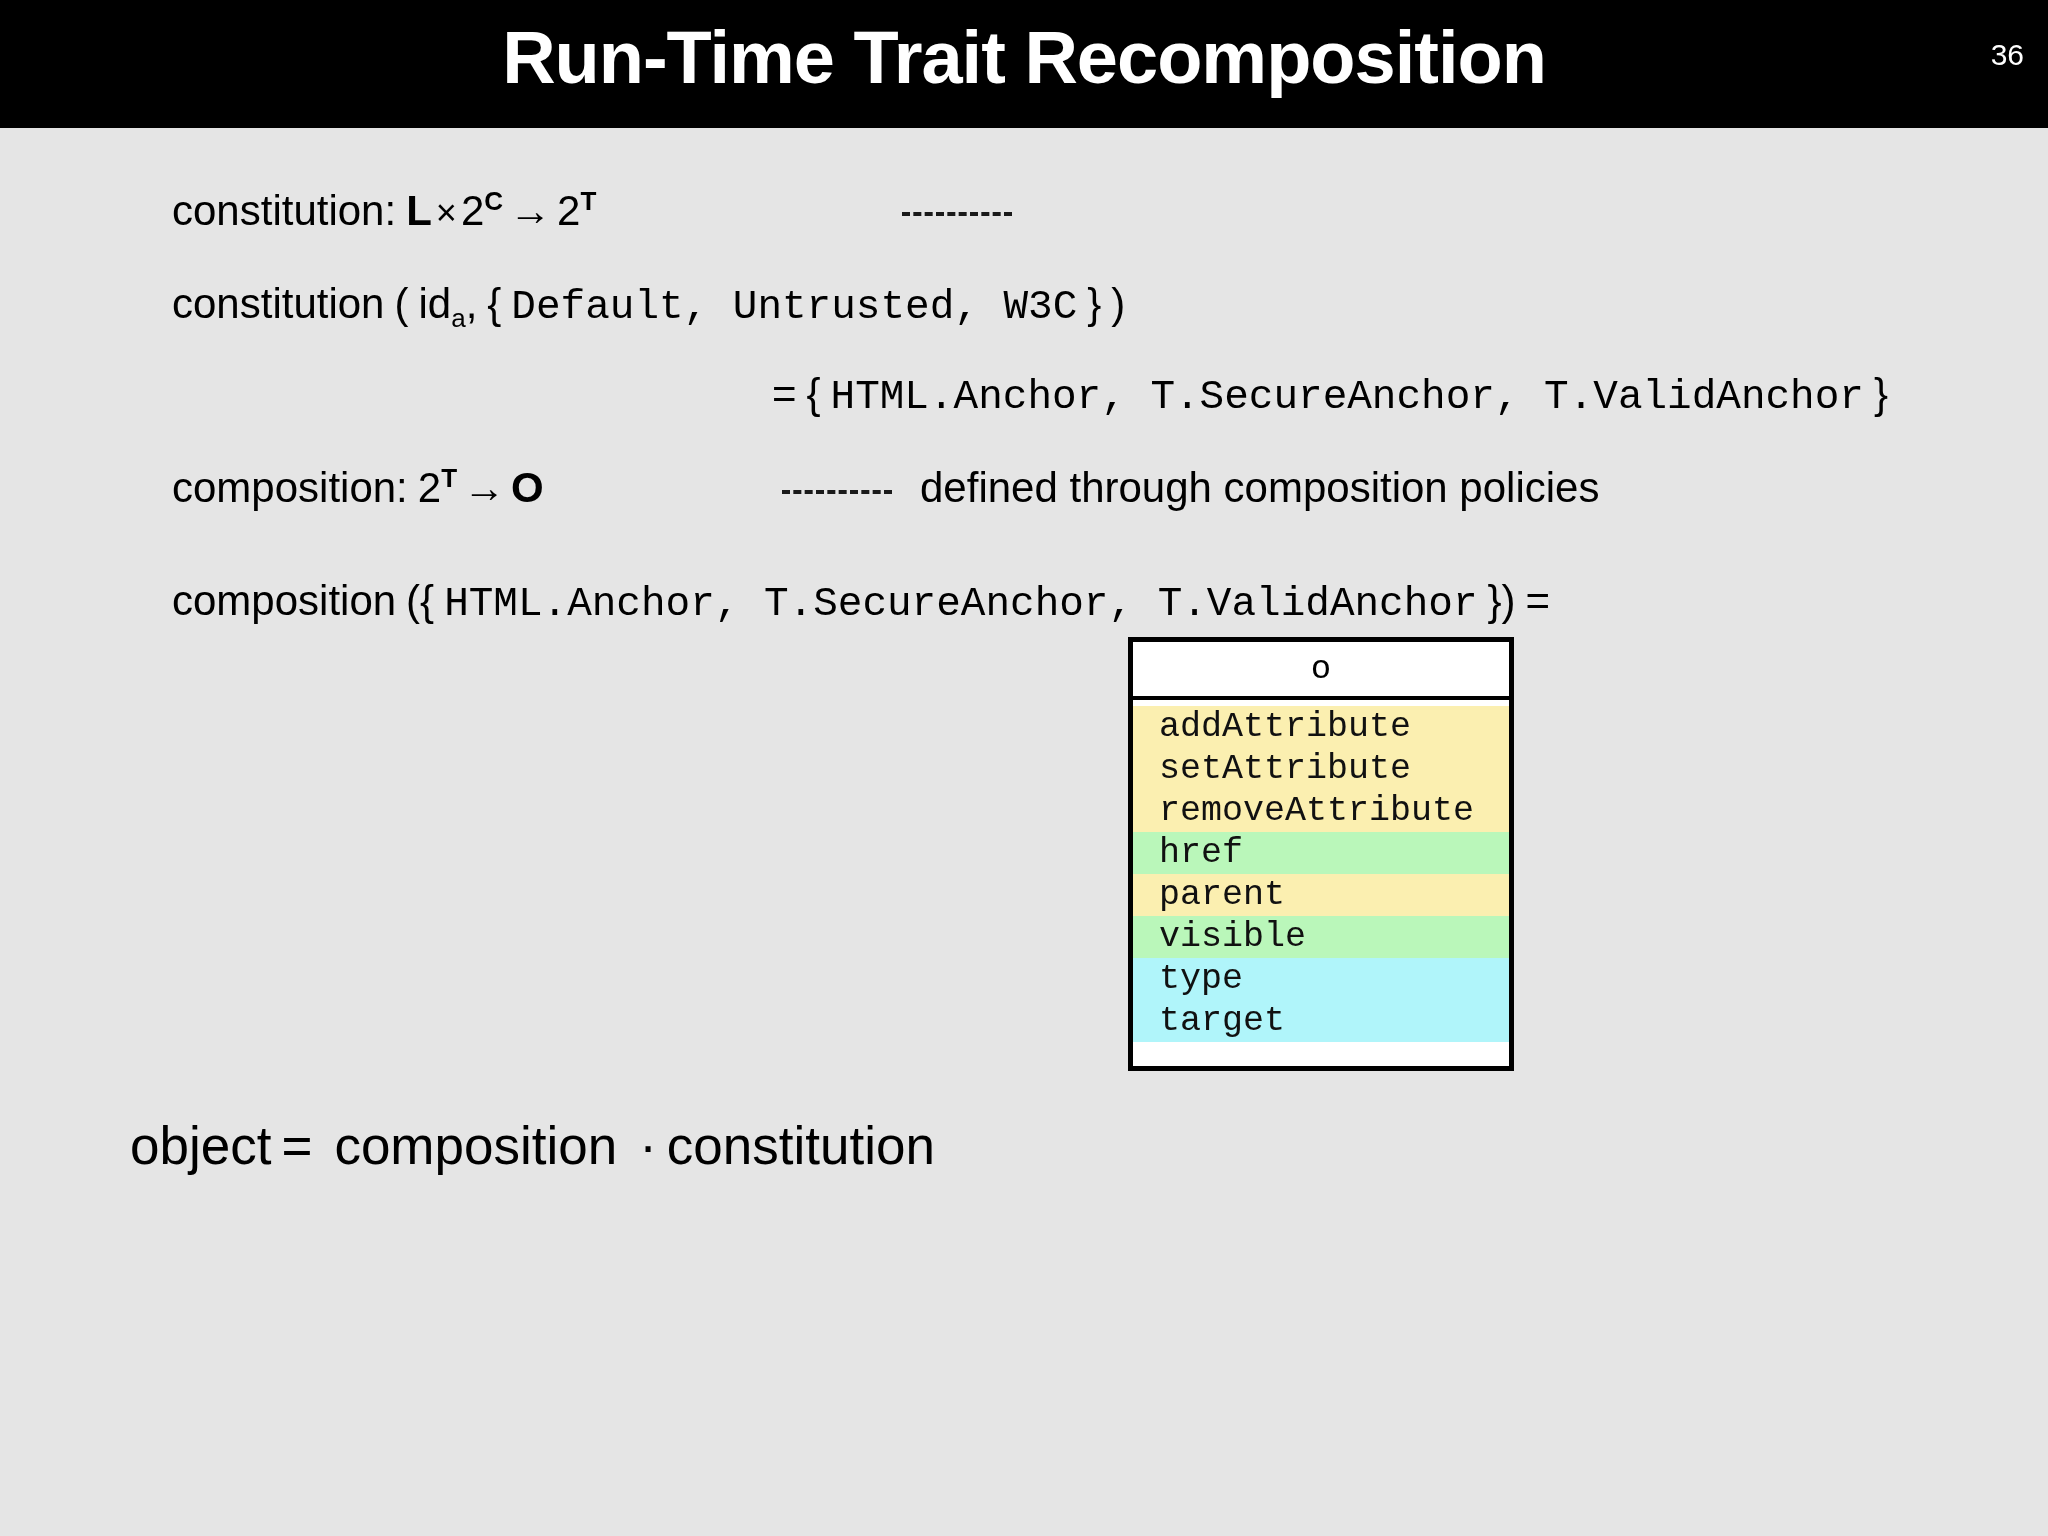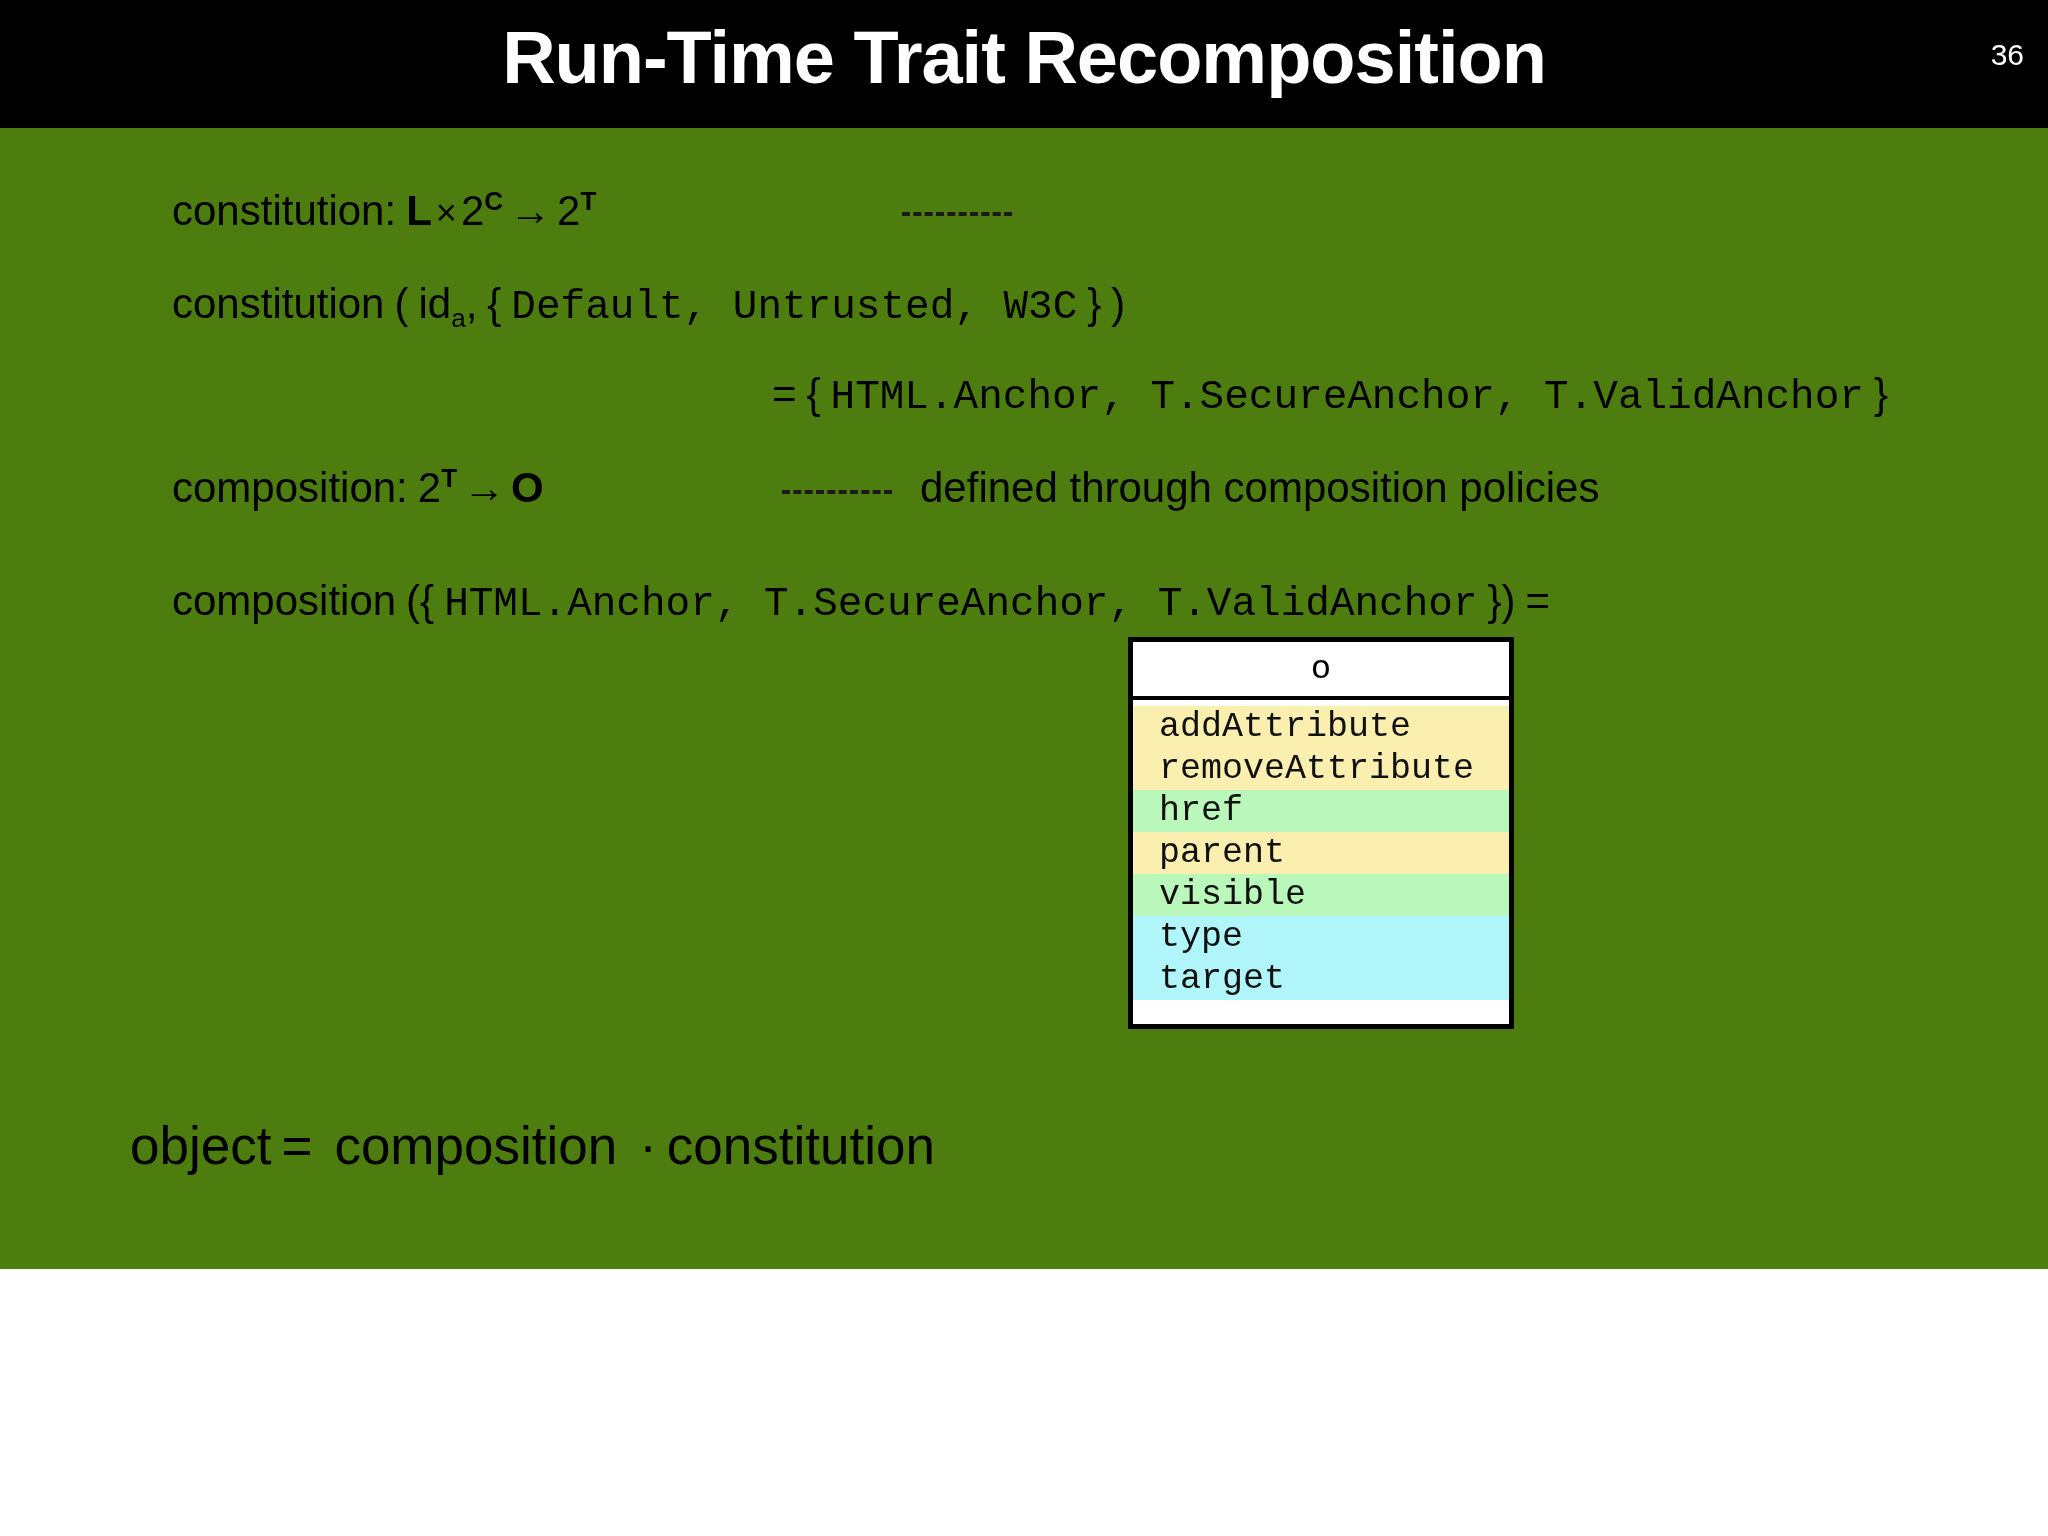--- a/index.html
+++ b/index.html
@@ -6,22 +6,22 @@
     margin: 0;
     padding: 0;
     background: #ffffff;
   }
   body {
     font-family: "Liberation Sans", sans-serif;
   }
   #slide {
     position: relative;
     width: 2048px;
-    height: 1269px;
-    background: #4d7c0f;
+    height: 1536px;
+    background: #e5e5e5;
     overflow: hidden;
   }
 
   
   #title-bar {
     position: absolute;
     left: 0; top: 0;
     width: 2048px;
     height: 128px;
     background: #000000;
@@ -165,20 +165,21 @@
   <div class="line" style="left:920px; top:462px;">defined through composition policies</div>
 
   <div class="line" style="left:172px; top:575px;">
     <span>composition</span><span class="sp"></span><span>(</span><span>{</span><span class="sp"></span><span class="mono">HTML.Anchor, T.SecureAnchor, T.ValidAnchor</span><span class="sp"></span><span>}</span><span>)</span><span class="sp"></span><span>=</span>
   </div>
 
   <div id="object-box">
     <div id="object-box-header">o</div>
     <div id="object-box-body">
       <div class="member-row" style="background:#fbefb0;">addAttribute</div>
+      <div class="member-row" style="background:#fbefb0;">setAttribute</div>
       <div class="member-row" style="background:#fbefb0;">removeAttribute</div>
       <div class="member-row" style="background:#baf7ba;">href</div>
       <div class="member-row" style="background:#fbefb0;">parent</div>
       <div class="member-row" style="background:#baf7ba;">visible</div>
       <div class="member-row" style="background:#b0f5fa;">type</div>
       <div class="member-row" style="background:#b0f5fa;">target</div>
     </div>
   </div>
 
   <div id="bottom-line">

